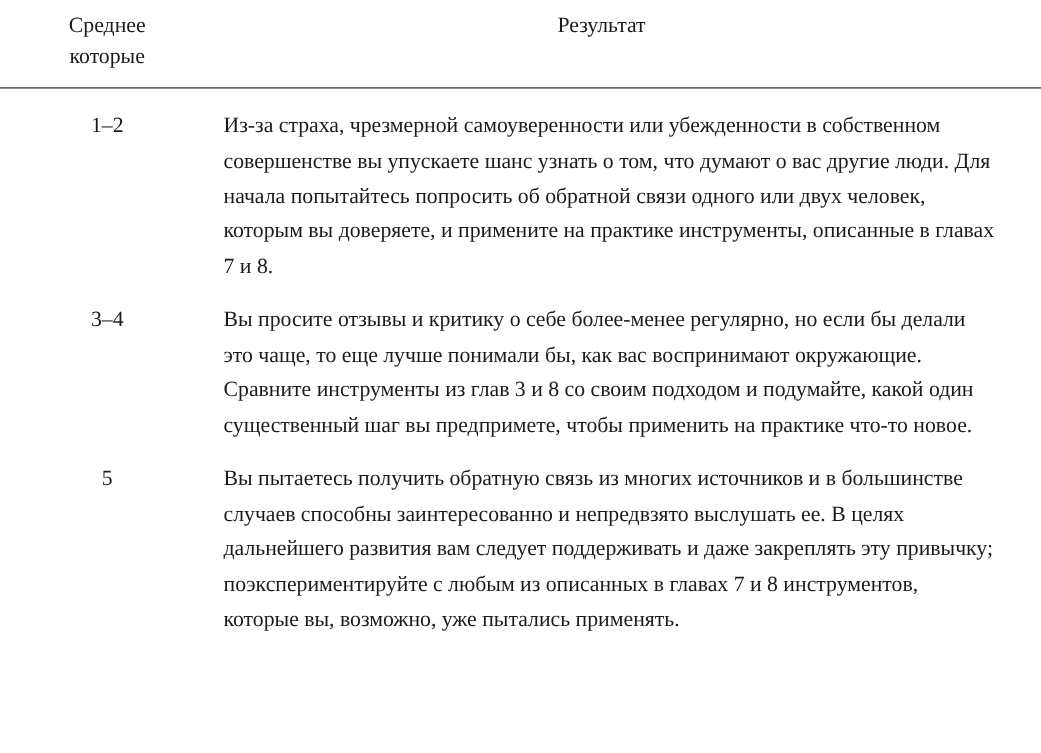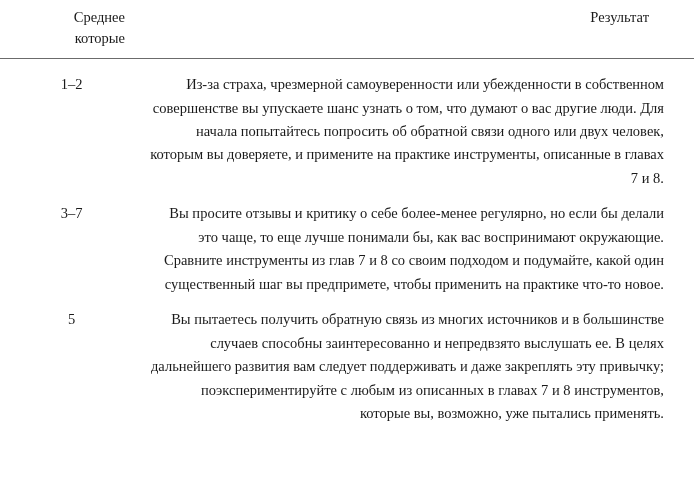--- a/index.html
+++ b/index.html
@@ -27,21 +27,21 @@
   }
   table.result-table col.col-score { width: 143px; }
   table.result-table col.col-result { width: 551px; }
 
   thead th {
     font-weight: normal;
     font-size: 14.5px;
     line-height: 1.45;
     padding: 7px 0 9px 0;
     vertical-align: top;
-    text-align: right;
+    text-align: center;
     color: #1a1a1a;
   }
   thead tr th {
     border-bottom: 1px solid #6b6b6b;
   }
   thead th.score-head {
     padding-left: 18px;
     padding-right: 18px;
   }
   thead th.result-head {
@@ -65,21 +65,20 @@
     padding: 12px 30px 0 6px;
     text-align: left;
   }
   tbody tr:first-child td { padding-top: 14px; }
 
   .result-cell p {
     margin: 0;
   }
   .hyphen-wrap {
     hyphens: manual;
-    text-align: right;
   }
 </style>
 </head>
 <body>
 
 <div class="page">
   <table class="result-table">
     <colgroup>
       <col class="col-score">
       <col class="col-result">
@@ -94,23 +93,23 @@
       </tr>
     </thead>
     <tbody>
       <tr>
         <td class="score-cell">1–2</td>
         <td class="result-cell">
           <p class="hyphen-wrap">Из-за страха, чрезмерной самоуверенности или убежденности в собственном совершенстве вы упускаете шанс узнать о том, что думают о вас другие люди. Для начала попытайтесь попросить об обратной связи одного или двух человек, которым вы доверяете, и примените на практике инструменты, описанные в главах 7 и 8.</p>
         </td>
       </tr>
       <tr>
-        <td class="score-cell">3–7</td>
+        <td class="score-cell">3–4</td>
         <td class="result-cell">
-          <p class="hyphen-wrap">Вы просите отзывы и критику о себе более-менее регулярно, но если бы делали это чаще, то еще лучше понимали бы, как вас воспринимают окружающие. Сравните инструменты из глав 7 и 8 со своим подходом и подумайте, какой один существенный шаг вы предпримете, чтобы применить на практике что-то новое.</p>
+          <p class="hyphen-wrap">Вы просите отзывы и критику о себе более-менее регулярно, но если бы делали это чаще, то еще лучше понимали бы, как вас воспринимают окружающие. Сравните инструменты из глав 3 и 8 со своим подходом и подумайте, какой один существенный шаг вы предпримете, чтобы применить на практике что-то новое.</p>
         </td>
       </tr>
       <tr>
         <td class="score-cell">5</td>
         <td class="result-cell">
           <p class="hyphen-wrap">Вы пытаетесь получить обратную связь из многих источников и в большинстве случаев способны заинтересованно и непредвзято выслушать ее. В целях дальнейшего развития вам следует поддерживать и даже закреплять эту привычку; поэкспериментируйте с любым из описанных в главах 7 и 8 инструментов, которые вы, возможно, уже пытались применять.</p>
         </td>
       </tr>
     </tbody>
   </table>

